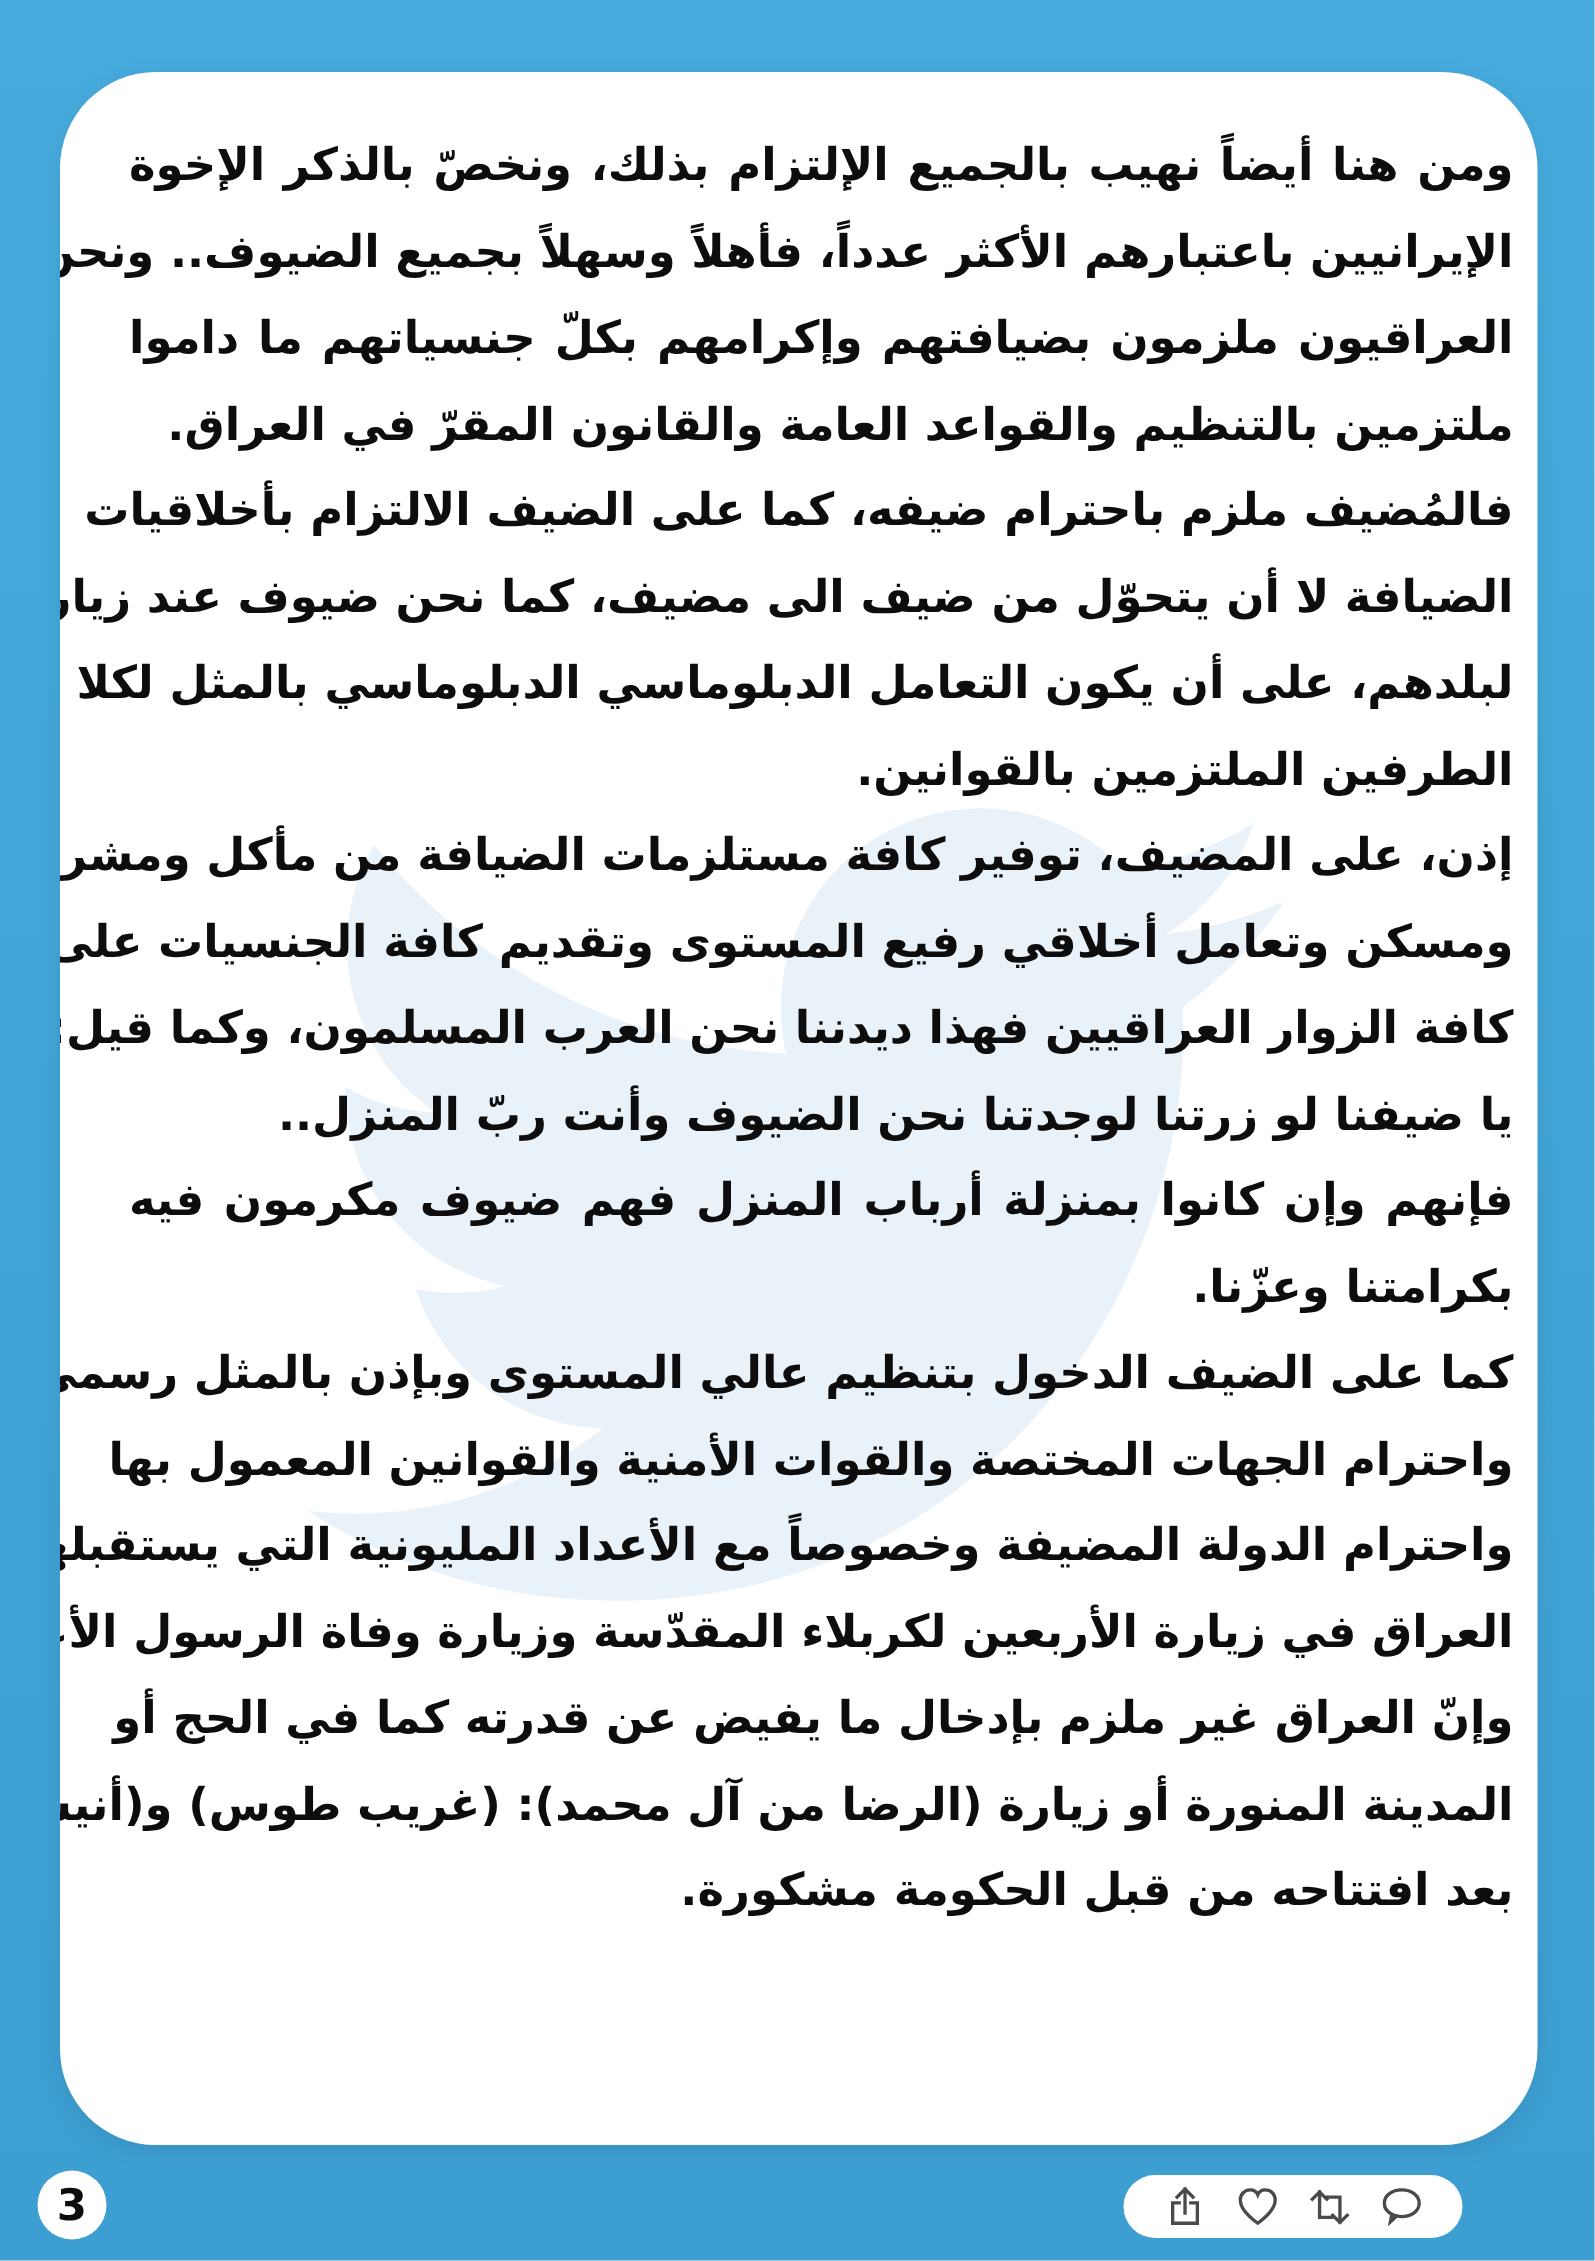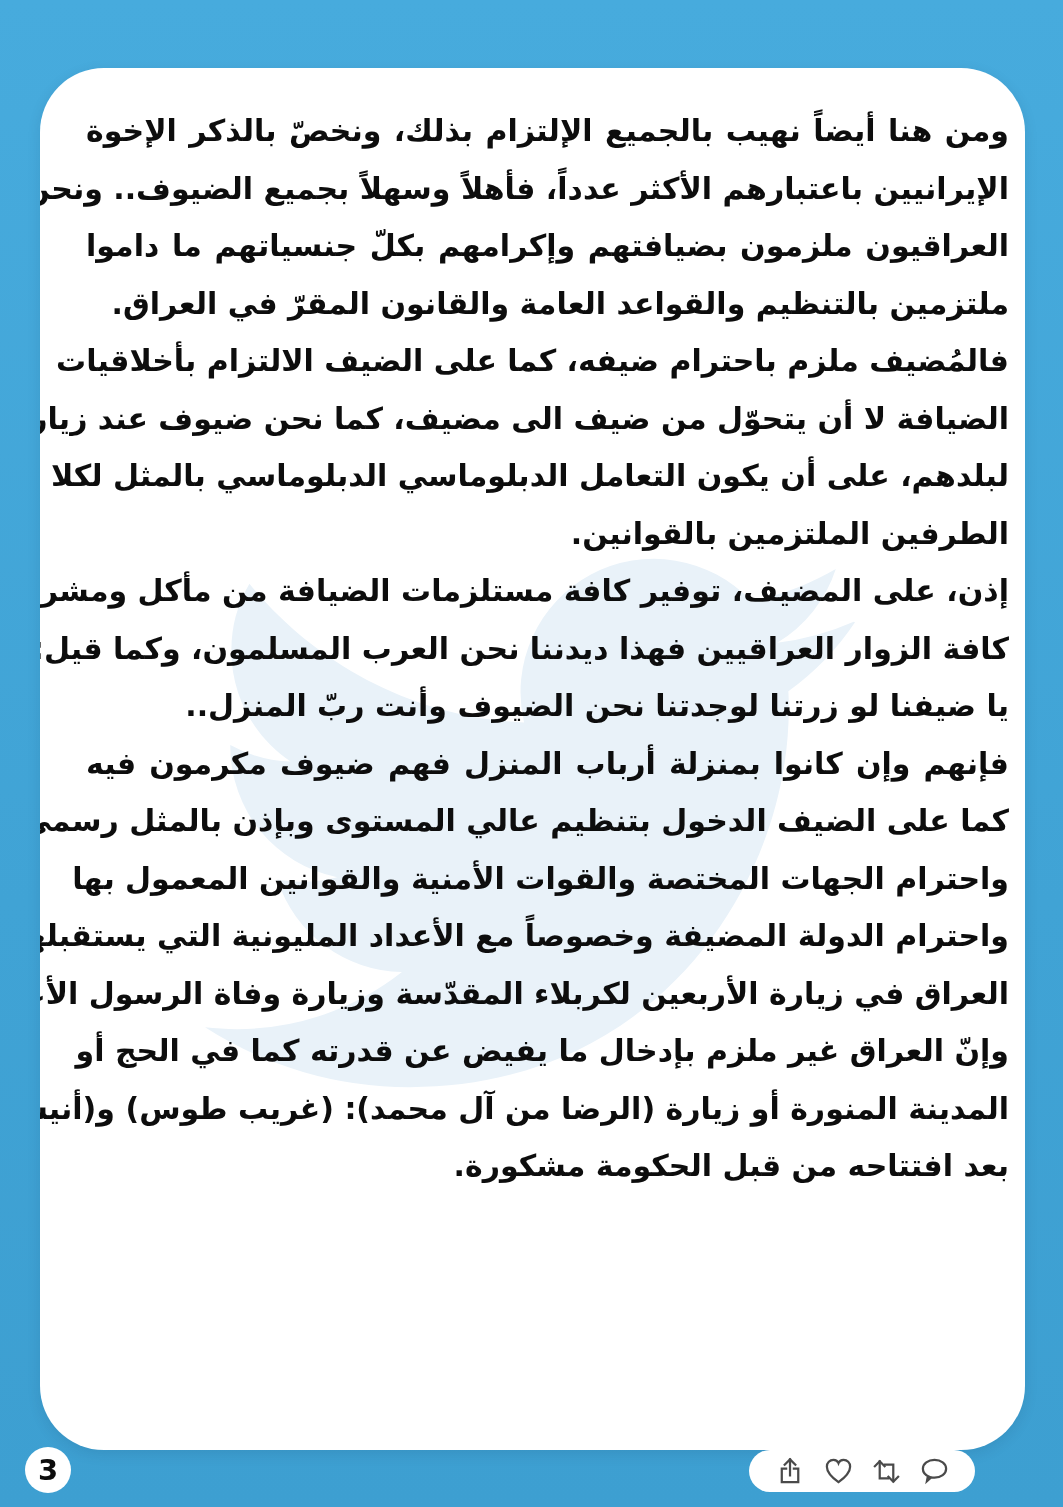--- a/index.html
+++ b/index.html
@@ -7,21 +7,20 @@
     width:1063px;height:1507px;
     background:linear-gradient(180deg,#47abdd 0%,#40a3d5 60%,#3d9fd1 100%);
     font-family:"DejaVu Sans",sans-serif;
     overflow:hidden;position:relative;
   }
   .card{
     position:absolute;left:40px;top:48px;width:985px;height:1382px;
     background:#ffffff;border-radius:64px;
     box-shadow:0 4px 14px rgba(0,30,60,.10);
     overflow:hidden;
-    margin-top:20px;
   }
   .watermark{
     position:absolute;left:165px;top:430px;width:650px;height:650px;
     pointer-events:none;
   }
   .textblock{
     position:absolute;top:34px;right:16px;left:46px;
     direction:rtl;
     color:#0d0d0d;
     font-weight:bold;
@@ -66,23 +65,25 @@
   <div class="textblock">
     <div class="line">ومن هنا أيضاً نهيب بالجميع الإلتزام بذلك، ونخصّ بالذكر الإخوة</div>
     <div class="line">الإيرانيين باعتبارهم الأكثر عدداً، فأهلاً وسهلاً بجميع الضيوف.. ونحن</div>
     <div class="line">العراقيون ملزمون بضيافتهم وإكرامهم بكلّ جنسياتهم ما داموا</div>
     <div class="line end">ملتزمين بالتنظيم والقواعد العامة والقانون المقرّ في العراق.</div>
     <div class="line">فالمُضيف ملزم باحترام ضيفه، كما على الضيف الالتزام بأخلاقيات</div>
     <div class="line">الضيافة لا أن يتحوّل من ضيف الى مضيف، كما نحن ضيوف عند زيارتنا</div>
     <div class="line">لبلدهم، على أن يكون التعامل الدبلوماسي الدبلوماسي بالمثل لكلا</div>
     <div class="line end">الطرفين الملتزمين بالقوانين.</div>
     <div class="line">إذن، على المضيف، توفير كافة مستلزمات الضيافة من مأكل ومشرب</div>
+    <div class="line">ومسكن وتعامل أخلاقي رفيع المستوى وتقديم كافة الجنسيات على</div>
     <div class="line">كافة الزوار العراقيين فهذا ديدننا نحن العرب المسلمون، وكما قيل:</div>
     <div class="line end">يا ضيفنا لو زرتنا لوجدتنا نحن الضيوف وأنت ربّ المنزل..</div>
     <div class="line">فإنهم وإن كانوا بمنزلة أرباب المنزل فهم ضيوف مكرمون فيه</div>
+    <div class="line end">بكرامتنا وعزّنا.</div>
     <div class="line">كما على الضيف الدخول بتنظيم عالي المستوى وبإذن بالمثل رسمي</div>
     <div class="line">واحترام الجهات المختصة والقوات الأمنية والقوانين المعمول بها</div>
     <div class="line">واحترام الدولة المضيفة وخصوصاً مع الأعداد المليونية التي يستقبلها</div>
     <div class="line">العراق في زيارة الأربعين لكربلاء المقدّسة وزيارة وفاة الرسول الأعظم</div>
     <div class="line">وإنّ العراق غير ملزم بإدخال ما يفيض عن قدرته كما في الحج أو</div>
     <div class="line">المدينة المنورة أو زيارة (الرضا من آل محمد): (غريب طوس) و(أنيس</div>
     <div class="line end">بعد افتتاحه من قبل الحكومة مشكورة.</div>
   </div>
 </div>
 

